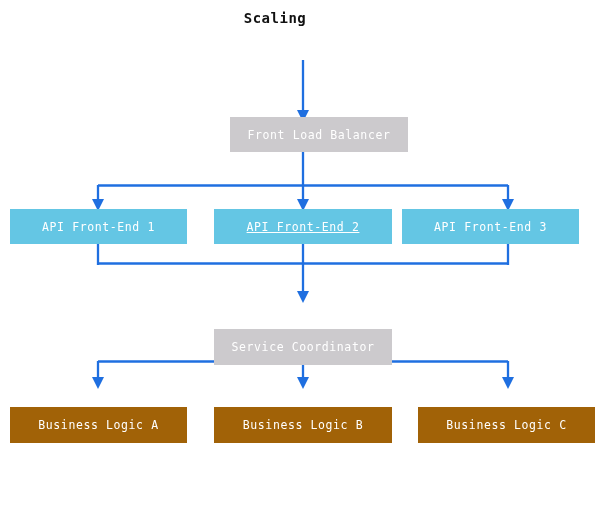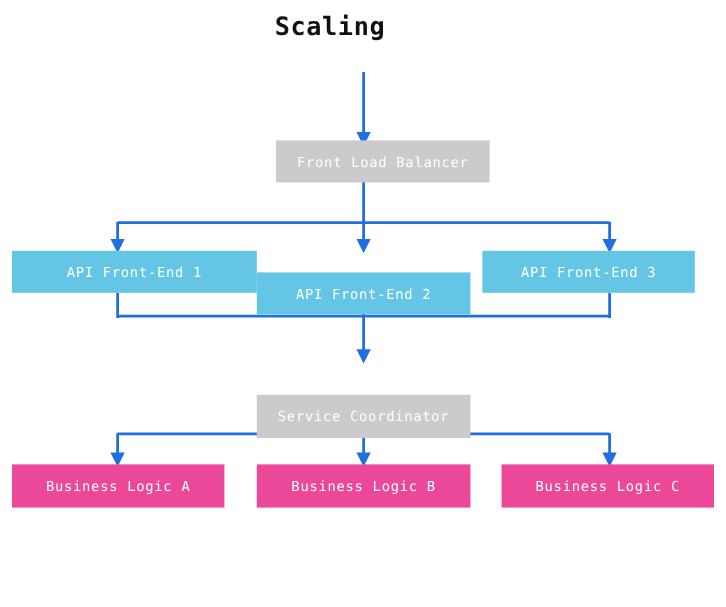--- a/index.html
+++ b/index.html
@@ -17,21 +17,21 @@
     background: #ffffff;
     overflow: hidden;
   }
   #diagram-title {
     position: absolute;
     left: 0;
     top: 10px;
     width: 550px;
     text-align: center;
     font-family: "DejaVu Sans Mono", monospace;
-    font-size: 21px;
+    font-size: 14px;
     font-weight: bold;
     color: #111111;
     letter-spacing: 0.5px;
   }
   svg.edges {
     position: absolute;
     left: 0;
     top: 0;
     width: 605px;
     height: 506px;
@@ -44,21 +44,21 @@
     align-items: center;
     justify-content: center;
     font-family: "DejaVu Sans Mono", monospace;
     font-size: 11.5px;
     color: #ffffff;
     letter-spacing: 0.6px;
     white-space: nowrap;
   }
   .node.gray  { background: #cccacd; }
   .node.blue  { background: #64c6e4; }
-  .node.peach { background: #ec4899; }
+  .node.peach { background: #a16207; margin-top: 20px; }
 </style>
 </head>
 <body>
 
 <div id="canvas">
 
   <div id="diagram-title">Scaling</div>
 
   <svg class="edges" viewBox="0 0 605 506" xmlns="http://www.w3.org/2000/svg">
     <defs>
@@ -87,25 +87,25 @@
       <line x1="98" y1="361" x2="98" y2="383" marker-end="url(#ah)"></line>
       <line x1="303" y1="361" x2="303" y2="383" marker-end="url(#ah)"></line>
       <line x1="508" y1="361" x2="508" y2="383" marker-end="url(#ah)"></line>
     </g>
   </svg>
 
   <div class="node gray" style="left:214px; top:117px; width:178px; height:35px;margin-left:16px;">
     <span>Front Load Balancer</span>
   </div>
 
-  <div class="node blue" style="left:10px; top:209px; width:204px; height:35px;">
+  <div class="node blue" style="left:10px; top:209px; width:177px; height:35px;">
     <span>API Front-End 1</span>
   </div>
 
-  <div class="node blue" style="left:214px; top:227px; width:178px; height:35px;">
+  <div class="node blue" style="left:214px; top:209px; width:178px; height:35px;text-decoration:underline;">
     <span>API Front-End 2</span>
   </div>
 
   <div class="node blue" style="left:402px; top:209px; width:177px; height:35px;">
     <span>API Front-End 3</span>
   </div>
 
   <div class="node gray" style="left:214px; top:301px; width:178px; height:36px;margin-top:28px;">
     <span>Service Coordinator</span>
   </div>

